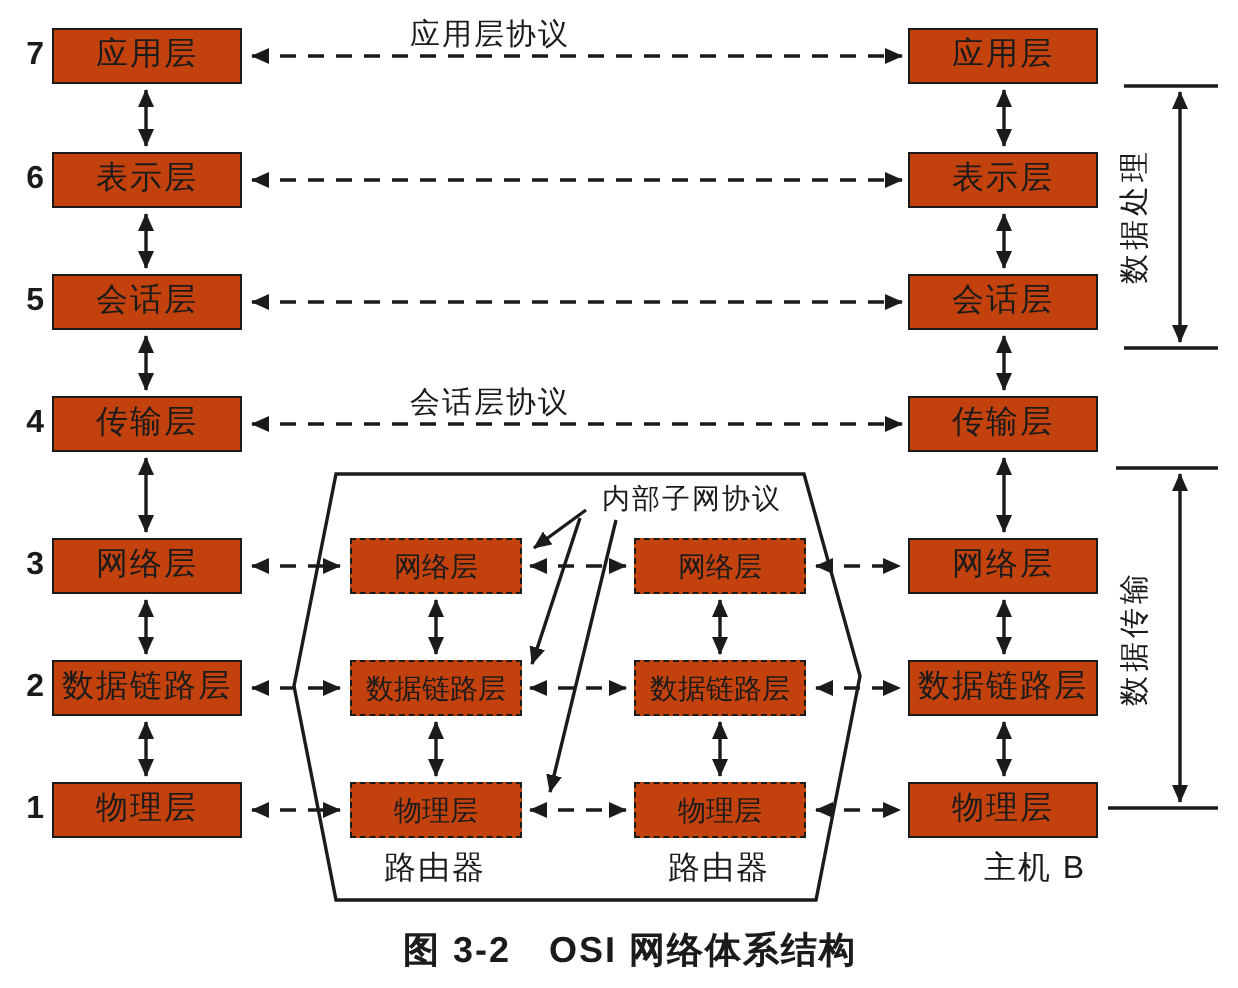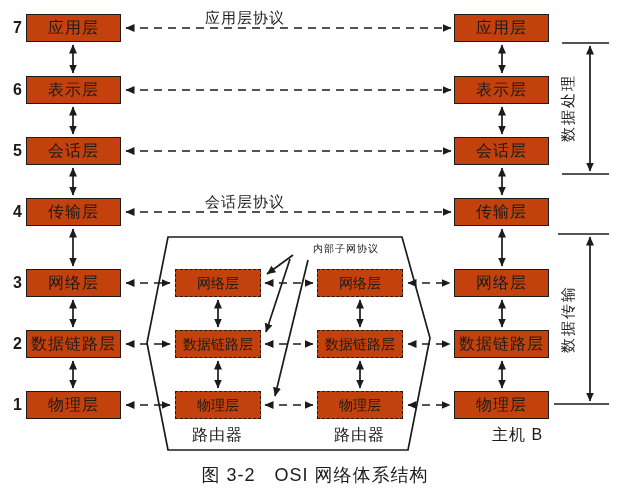--- a/index.html
+++ b/index.html
@@ -9,25 +9,25 @@
   .box{position:absolute;box-sizing:border-box;width:95px;height:28px;
        border:1.8px solid #1b1b1b;background:#c2410c;display:flex;align-items:center;
        justify-content:center;font-size:16px;letter-spacing:1px;line-height:1;}
   .box.dashed{width:86px;border-style:dashed;font-size:14px;letter-spacing:0;}
   .lnum{position:absolute;left:0;width:22px;height:18px;text-align:right;
         font-size:16px;font-weight:bold;line-height:18px;}
   .stacklabel{position:absolute;width:95px;height:18px;top:426px;text-align:center;
         font-size:16px;line-height:18px;letter-spacing:1px;}
   .proto{position:absolute;left:205px;width:150px;height:18px;text-align:left;
         font-size:15px;line-height:18px;letter-spacing:1px;}
-  .annot{position:absolute;font-size:10px;line-height:16px;letter-spacing:1px;}
+  .annot{position:absolute;font-size:14px;line-height:16px;letter-spacing:1px;}
   .vlabel{position:absolute;width:72px;height:18px;text-align:center;font-size:15px;
         line-height:18px;letter-spacing:2px;transform:rotate(-90deg);}
   .caption{position:absolute;left:145px;top:463px;width:340px;text-align:center;
-        font-size:18px;font-weight:normal;letter-spacing:1px;}
+        font-size:18px;font-weight:bold;letter-spacing:1px;}
 </style>
 </head>
 <body>
 
 <div id="fig">
 
   <svg id="lines" viewBox="0 0 619 494" stroke="#1b1b1b" stroke-width="1.7" fill="none">
     <defs>
       <marker id="ah" markerWidth="10" markerHeight="9" refX="8.5" refY="4" orient="auto-start-reverse" markerUnits="userSpaceOnUse">
         <path d="M0,0 L9,4 L0,8 z" fill="#1b1b1b" stroke="none"></path>

